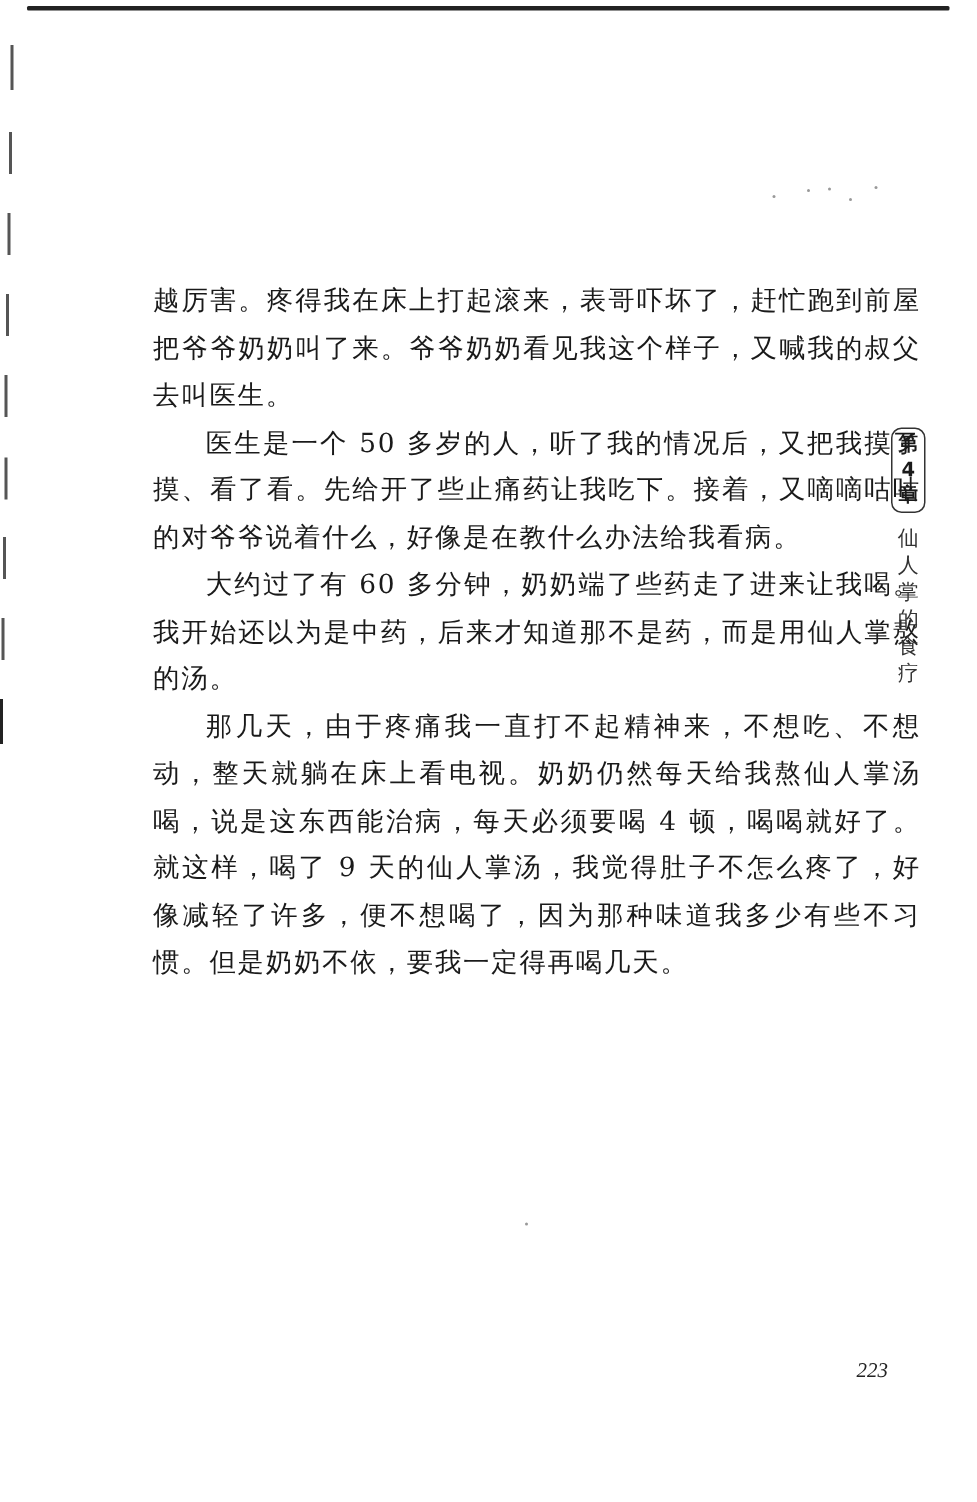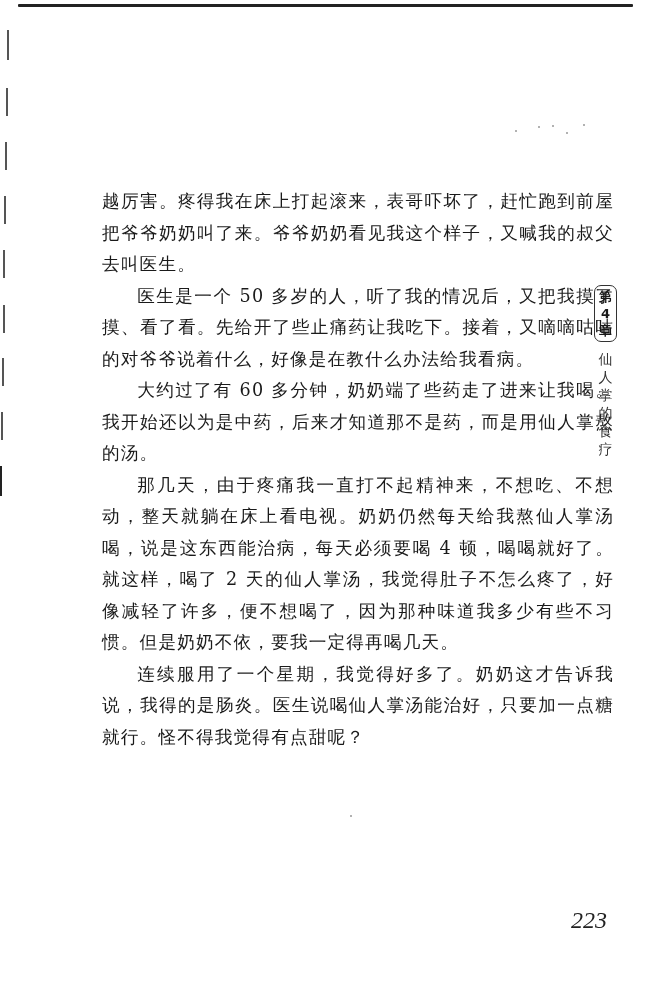--- a/index.html
+++ b/index.html
@@ -31,21 +31,21 @@
     font-family: "DejaVu Sans", sans-serif; font-weight: bold; font-size: 13px; line-height: 17px;
     width: 17px;
   }
   .chapter-box span { display: block; }
   .side-title {
     margin-top: 8px; display: flex; flex-direction: column; align-items: center;
     font-family: "DejaVu Sans", sans-serif; font-size: 14px; line-height: 18px; color: #333;
   }
   .page-number {
     position: absolute; left: 571px; top: 907px;
-    font-family: "Liberation Serif", serif; font-style: italic; font-size: 24px; color: #222; text-align: right;
+    font-family: "Liberation Serif", serif; font-style: italic; font-size: 14px; color: #222; text-align: right;
   }
   .noise { position: absolute; width: 2px; height: 2px; background: #999; border-radius: 1px; }
 </style>
 </head>
 <body>
 
 <div class="top-rule"></div>
 
 <div class="left-marks">
   <div class="left-mark" style="left:7px;top:30px;height:30px"></div>
@@ -63,22 +63,21 @@
 <div class="noise" style="left:538px;top:126px"></div>
 <div class="noise" style="left:552px;top:125px"></div>
 <div class="noise" style="left:566px;top:132px"></div>
 <div class="noise" style="left:583px;top:124px"></div>
 <div class="noise" style="left:350px;top:815px"></div>
 
 <div class="page-body">
   <p class="para cont">越厉害。疼得我在床上打起滚来，表哥吓坏了，赶忙跑到前屋把爷爷奶奶叫了来。爷爷奶奶看见我这个样子，又喊我的叔父去叫医生。</p>
   <p class="para">医生是一个 50 多岁的人，听了我的情况后，又把我摸了摸、看了看。先给开了些止痛药让我吃下。接着，又嘀嘀咕咕的对爷爷说着什么，好像是在教什么办法给我看病。</p>
   <p class="para">大约过了有 60 多分钟，奶奶端了些药走了进来让我喝。我开始还以为是中药，后来才知道那不是药，而是用仙人掌熬的汤。</p>
-  <p class="para">那几天，由于疼痛我一直打不起精神来，不想吃、不想动，整天就躺在床上看电视。奶奶仍然每天给我熬仙人掌汤喝，说是这东西能治病，每天必须要喝 4 顿，喝喝就好了。就这样，喝了 2 天的仙人掌汤，我觉得肚子不怎么疼了，好像减轻了许多，便不想喝了，因为那种味道我多少有些不习惯。但是奶奶不依，要我一定得再喝几天。</p>
-  <p class="para">连续服用了一个星期，我觉得好多了。奶奶这才告诉我说，我得的是肠炎。医生说喝仙人掌汤能治好，只要加一点糖就行。怪不得我觉得有点甜呢？</p>
+  <p class="para">那几天，由于疼痛我一直打不起精神来，不想吃、不想动，整天就躺在床上看电视。奶奶仍然每天给我熬仙人掌汤喝，说是这东西能治病，每天必须要喝 4 顿，喝喝就好了。就这样，喝了 9 天的仙人掌汤，我觉得肚子不怎么疼了，好像减轻了许多，便不想喝了，因为那种味道我多少有些不习惯。但是奶奶不依，要我一定得再喝几天。</p>
 </div>
 
 <div class="side-tab">
   <div class="chapter-box">
     <span>第</span>
     <span>4</span>
     <span>章</span>
   </div>
   <div class="side-title">
     <span>仙</span>

